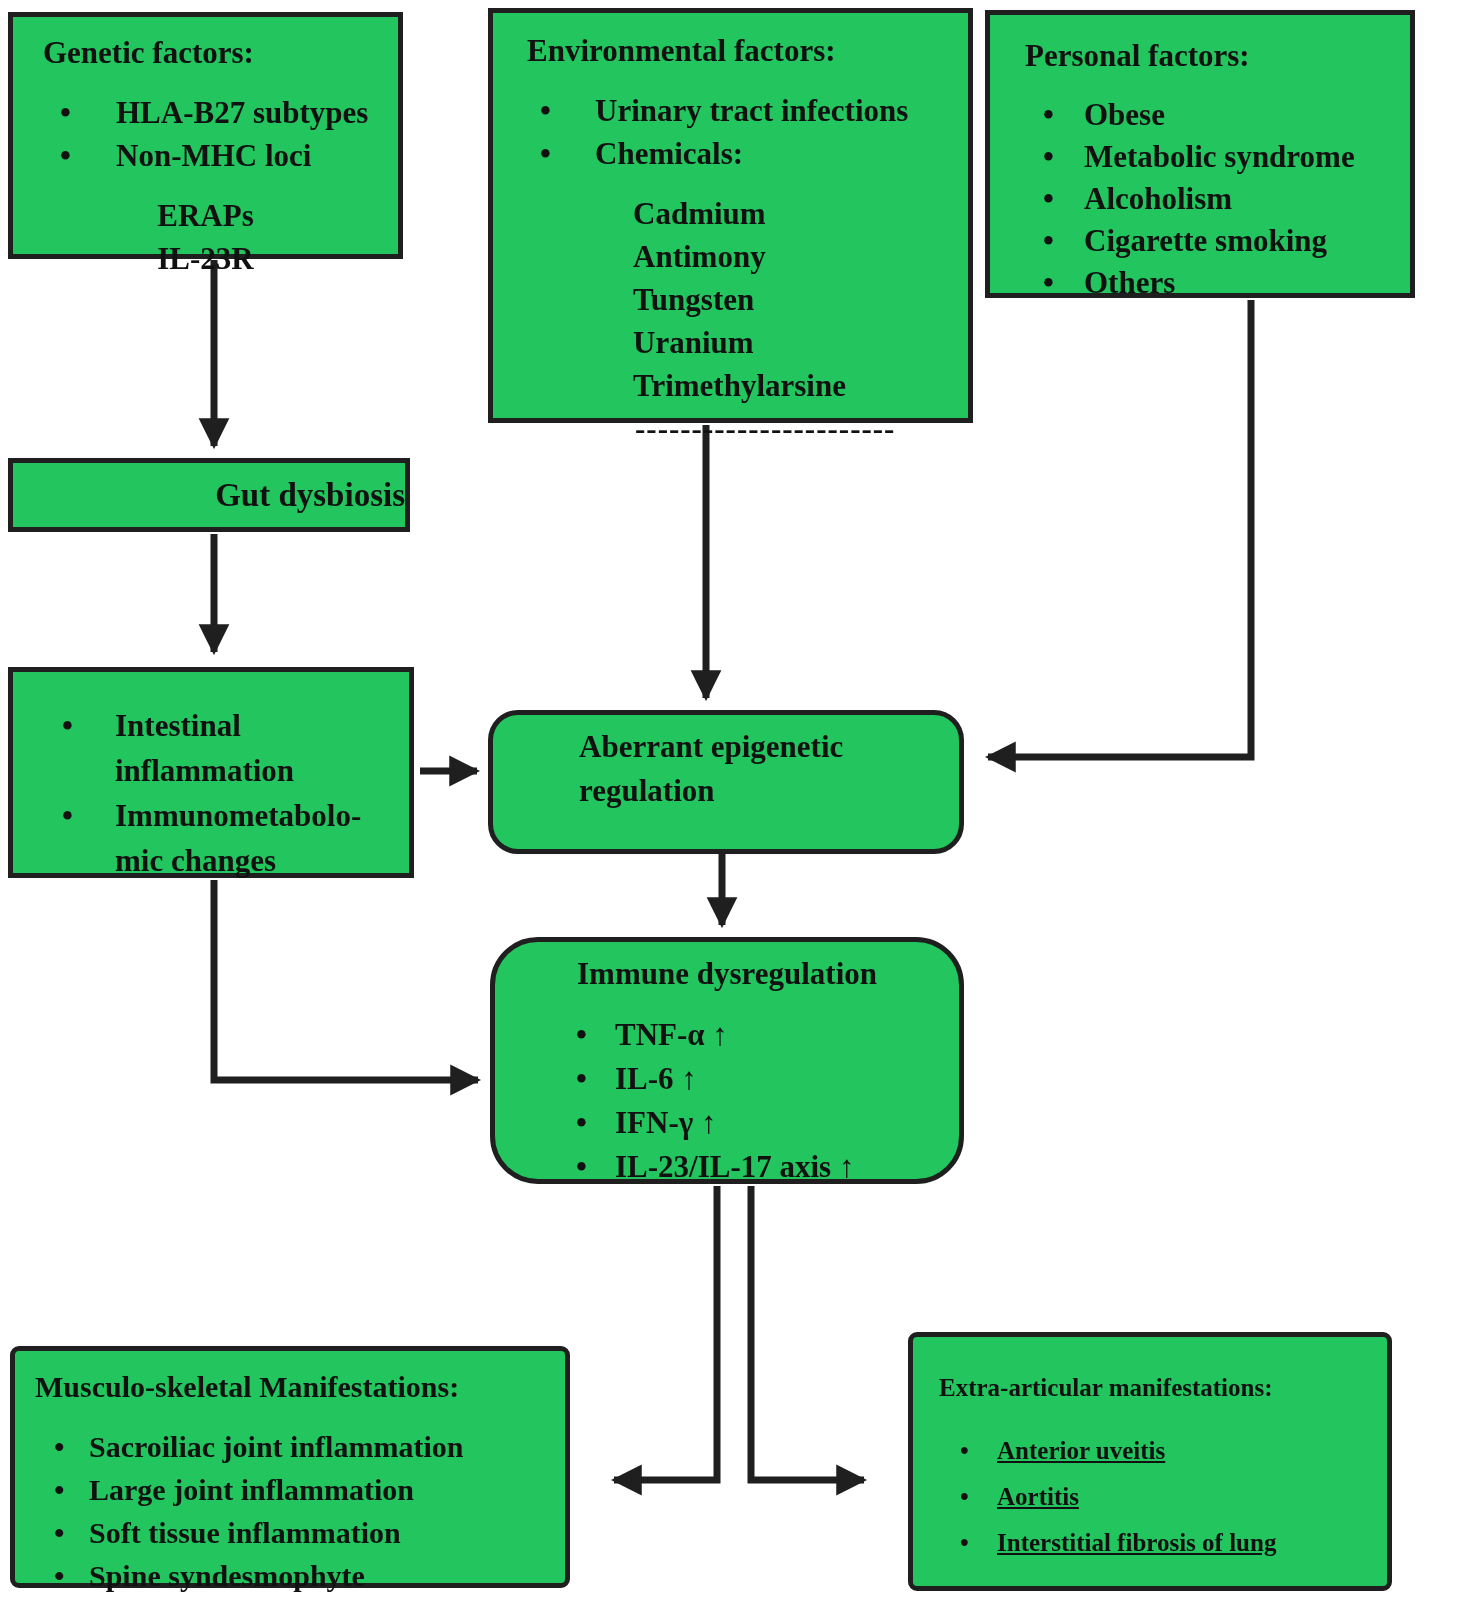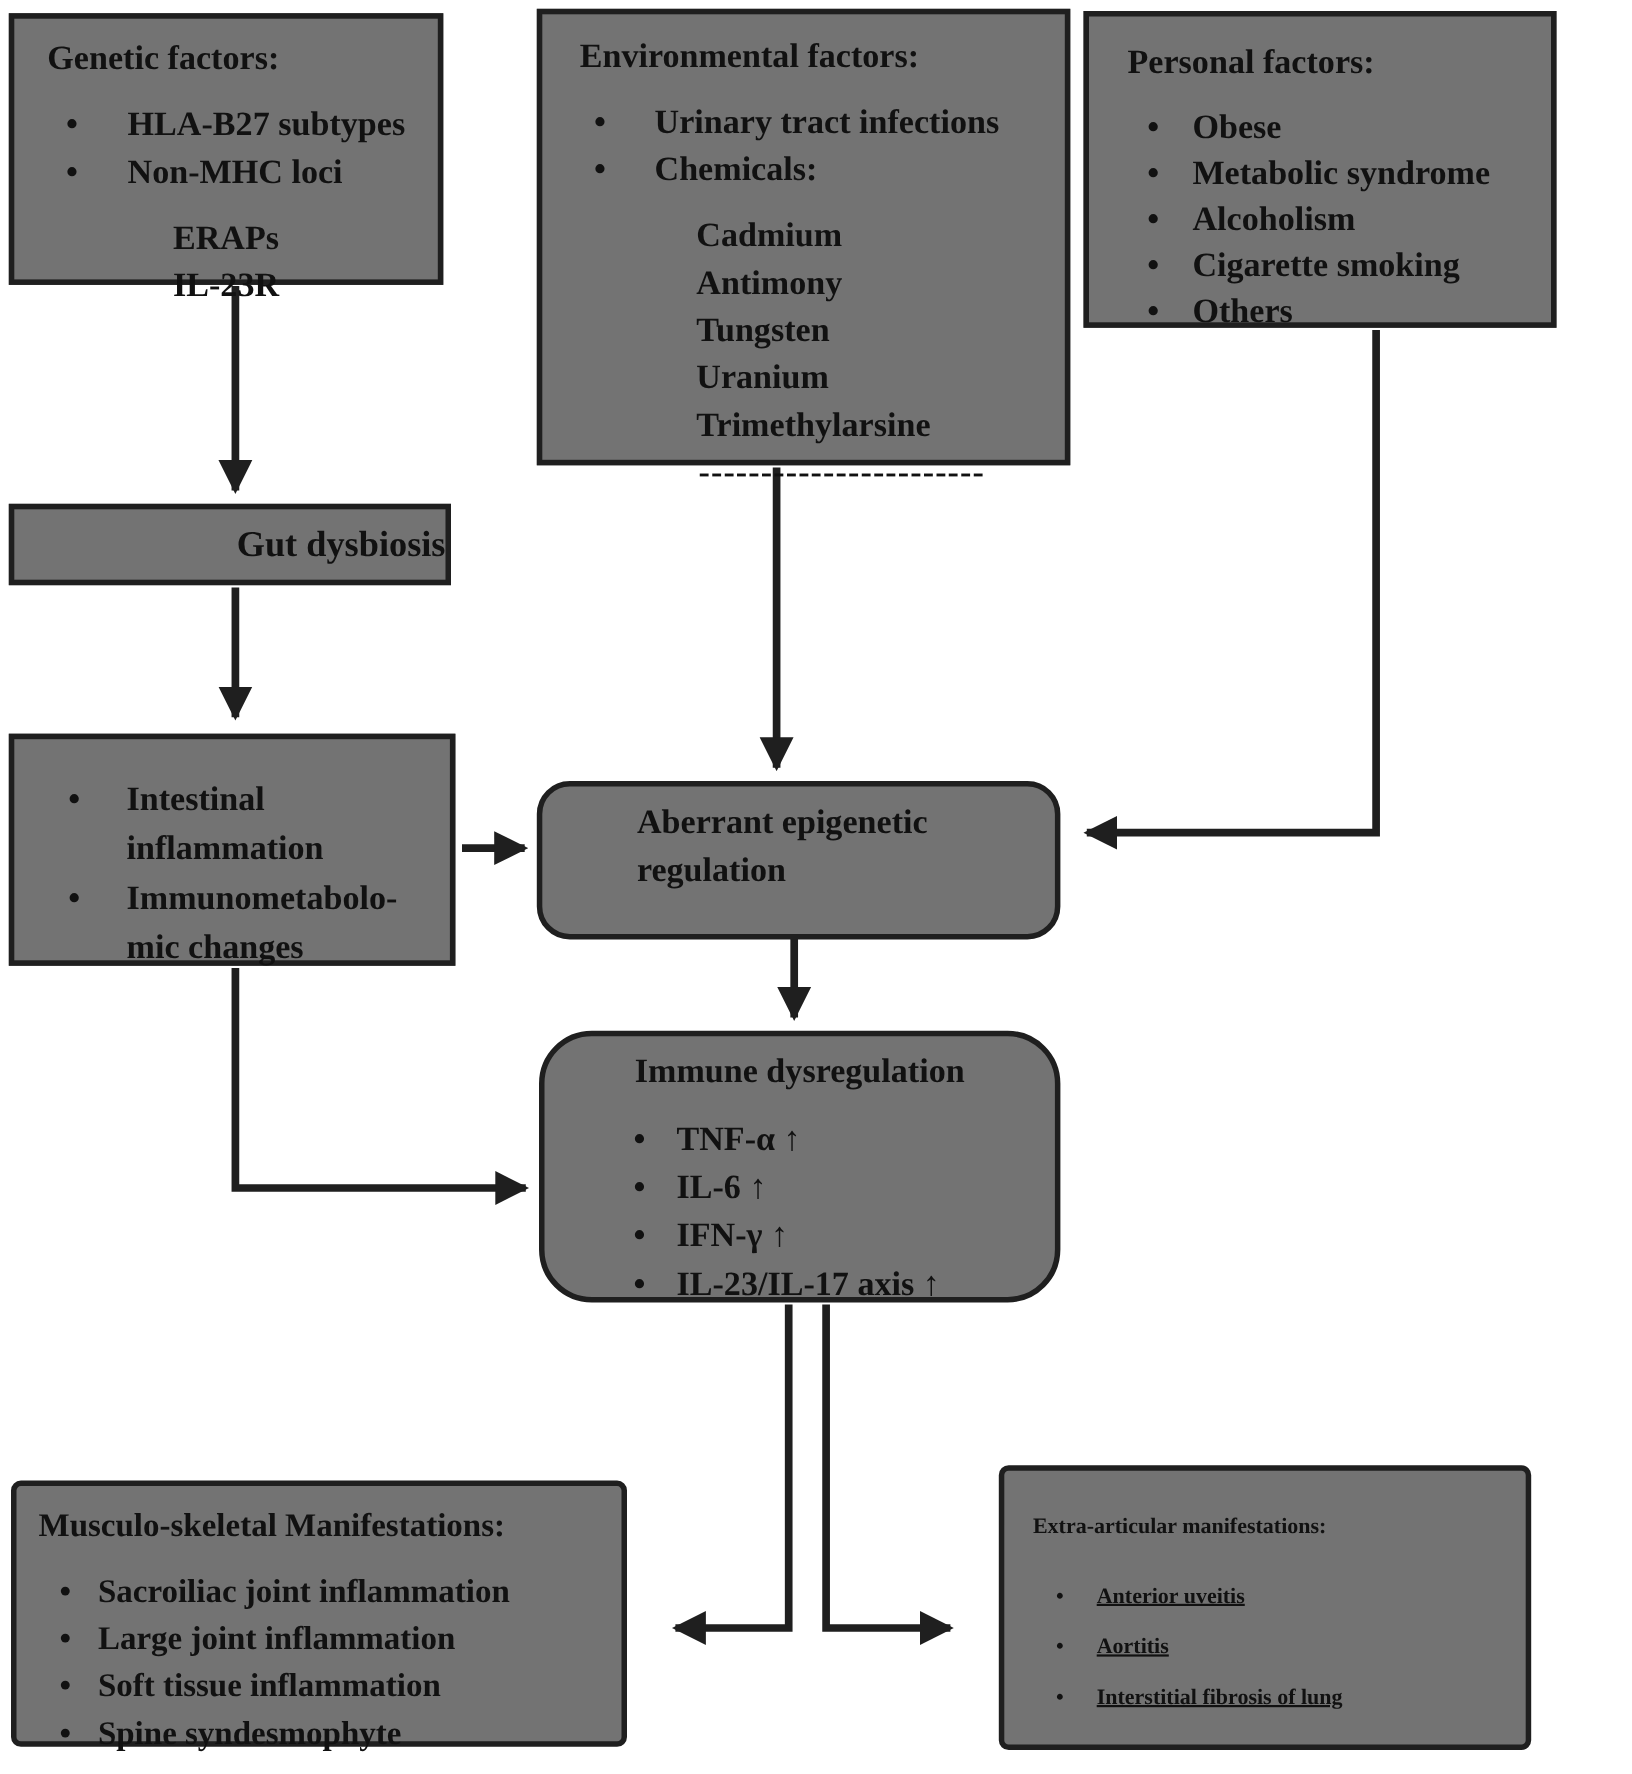--- a/index.html
+++ b/index.html
@@ -8,21 +8,21 @@
     width:1484px;height:1613px;
     background:#ffffff;
     font-family:"Liberation Serif","DejaVu Serif",serif;
     font-weight:700;
     color:#111111;
     overflow:hidden;
   }
   .box{
     position:absolute;
     border:5px solid #1f1f1f;
-    background:#737373;
+    background:#22c55e;
     box-sizing:border-box;
   }
   .round{border-radius:9px;}
   .title{white-space:nowrap;}
   ul.blist{list-style:none;margin:17px;padding:0;}
   ul.blist li{position:relative;}
   ul.blist li::before{
     content:"\2022";
     position:absolute;
     top:0;
@@ -67,21 +67,21 @@
   #immune ul.blist li{padding-left:103px;}
   #immune ul.blist li::before{left:64px;}
 
   
   #musculo{left:10px;top:1346px;width:560px;height:242px;font-size:30px;line-height:43px;padding-top:14px;}
   #musculo .title{padding-left:20px;}
   #musculo ul.blist li{padding-left:57px;}
   #musculo ul.blist li::before{left:22px;}
 
   
-  #extra{left:908px;top:1332px;width:484px;height:259px;font-size:20px;line-height:46px;padding-top:28px;}
+  #extra{left:908px;top:1332px;width:484px;height:259px;font-size:25px;line-height:46px;padding-top:28px;}
   #extra .title{padding-left:26px;}
   #extra ul.blist li{padding-left:67px;text-decoration:underline;}
   #extra ul.blist li::before{left:30px;}
 </style>
 </head>
 <body>
 
 <div id="canvas">
 
   <svg id="arrow-layer" width="1484" height="1613" viewBox="0 0 1484 1613">

